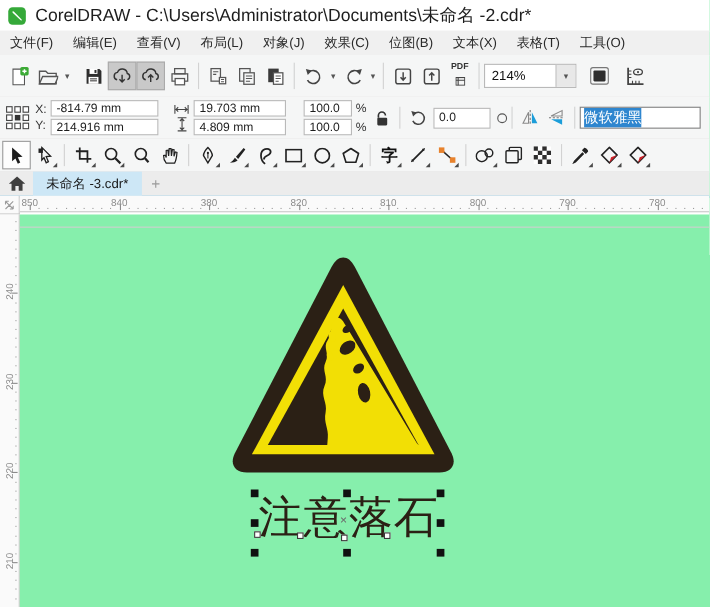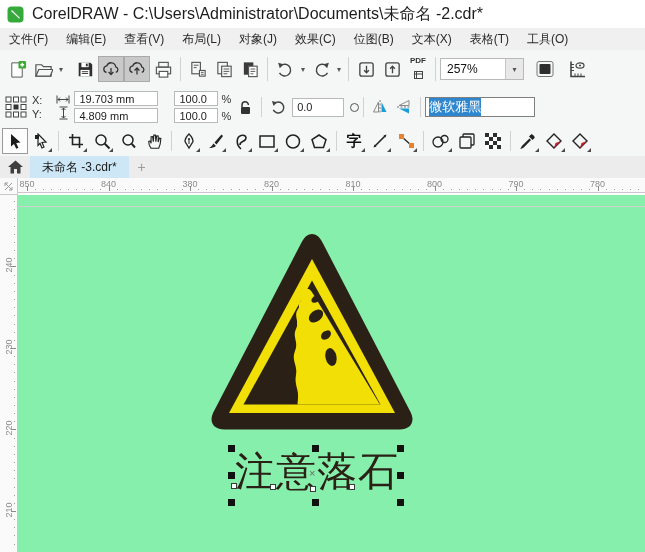--- a/index.html
+++ b/index.html
@@ -184,21 +184,21 @@
     <div style="text-align:center;">
       <div style="font-size:8px;font-weight:bold;color:#333;line-height:9px;">PDF</div>
       <svg width="9" height="8" viewBox="0 0 9 8">
           <rect x="0.5" y="0.5" width="8" height="7" fill="none" stroke="#444"></rect>
           <path d="M2.5 0.5 v7 M0.5 3 h8" stroke="#444"></path>
         </svg>
     </div>
   </div>
   <div class="sep"></div>
   <div id="zoomcombo">
-    <span class="zval">257%</span>
+    <span class="zval">214%</span>
     <span class="dd">▾</span>
   </div>
   <div style="width:8px"></div>
   <div class="tb-btn">
     <svg class="ic" width="20" height="18" viewBox="0 0 20 18">
       <rect x="2" y="1.5" width="16" height="15" rx="2" fill="none" stroke="#777"></rect>
       <rect x="4.5" y="4" width="11" height="10" rx="1" fill="#2e2e2e"></rect>
     </svg>
   </div>
   <div style="width:6px"></div>
@@ -223,20 +223,28 @@
         <rect x="16" y="8.5" width="5" height="5"></rect>
       <rect x="1" y="16" width="5" height="5"></rect>
         <rect x="8.5" y="16" width="5" height="5"></rect>
         <rect x="16" y="16" width="5" height="5"></rect>
     </g>
     <rect x="8.5" y="8.5" width="5" height="5" fill="#333"></rect>
   </svg>
   <div class="col" style="margin-left:5px;">
     <span class="lbl">X:</span>
     <span class="lbl">Y:</span>
+  </div>
+  <div class="col" style="margin-left:4px;">
+    <div class="field" style="width:98px;">
+        <span>-814.79 mm</span>
+      </div>
+    <div class="field" style="width:98px;">
+        <span>214.916 mm</span>
+      </div>
   </div>
   <div class="col" style="margin-left:14px;align-items:center;">
     <svg width="14" height="9" viewBox="0 0 14 9">
         <path d="M1 0.5 v8 M13 0.5 v8 M2 4.5 h10 M4 2.5 l-2 2 2 2 M10 2.5 l2 2 -2 2" fill="none" stroke="#444"></path>
       </svg>
     <svg width="9" height="14" viewBox="0 0 9 14">
         <path d="M0.5 1 h8 M0.5 13 h8 M4.5 2 v10 M2.5 4 l2 -2 2 2 M2.5 10 l2 2 2 -2" fill="none" stroke="#444"></path>
       </svg>
   </div>
   <div class="col" style="margin-left:4px;">

